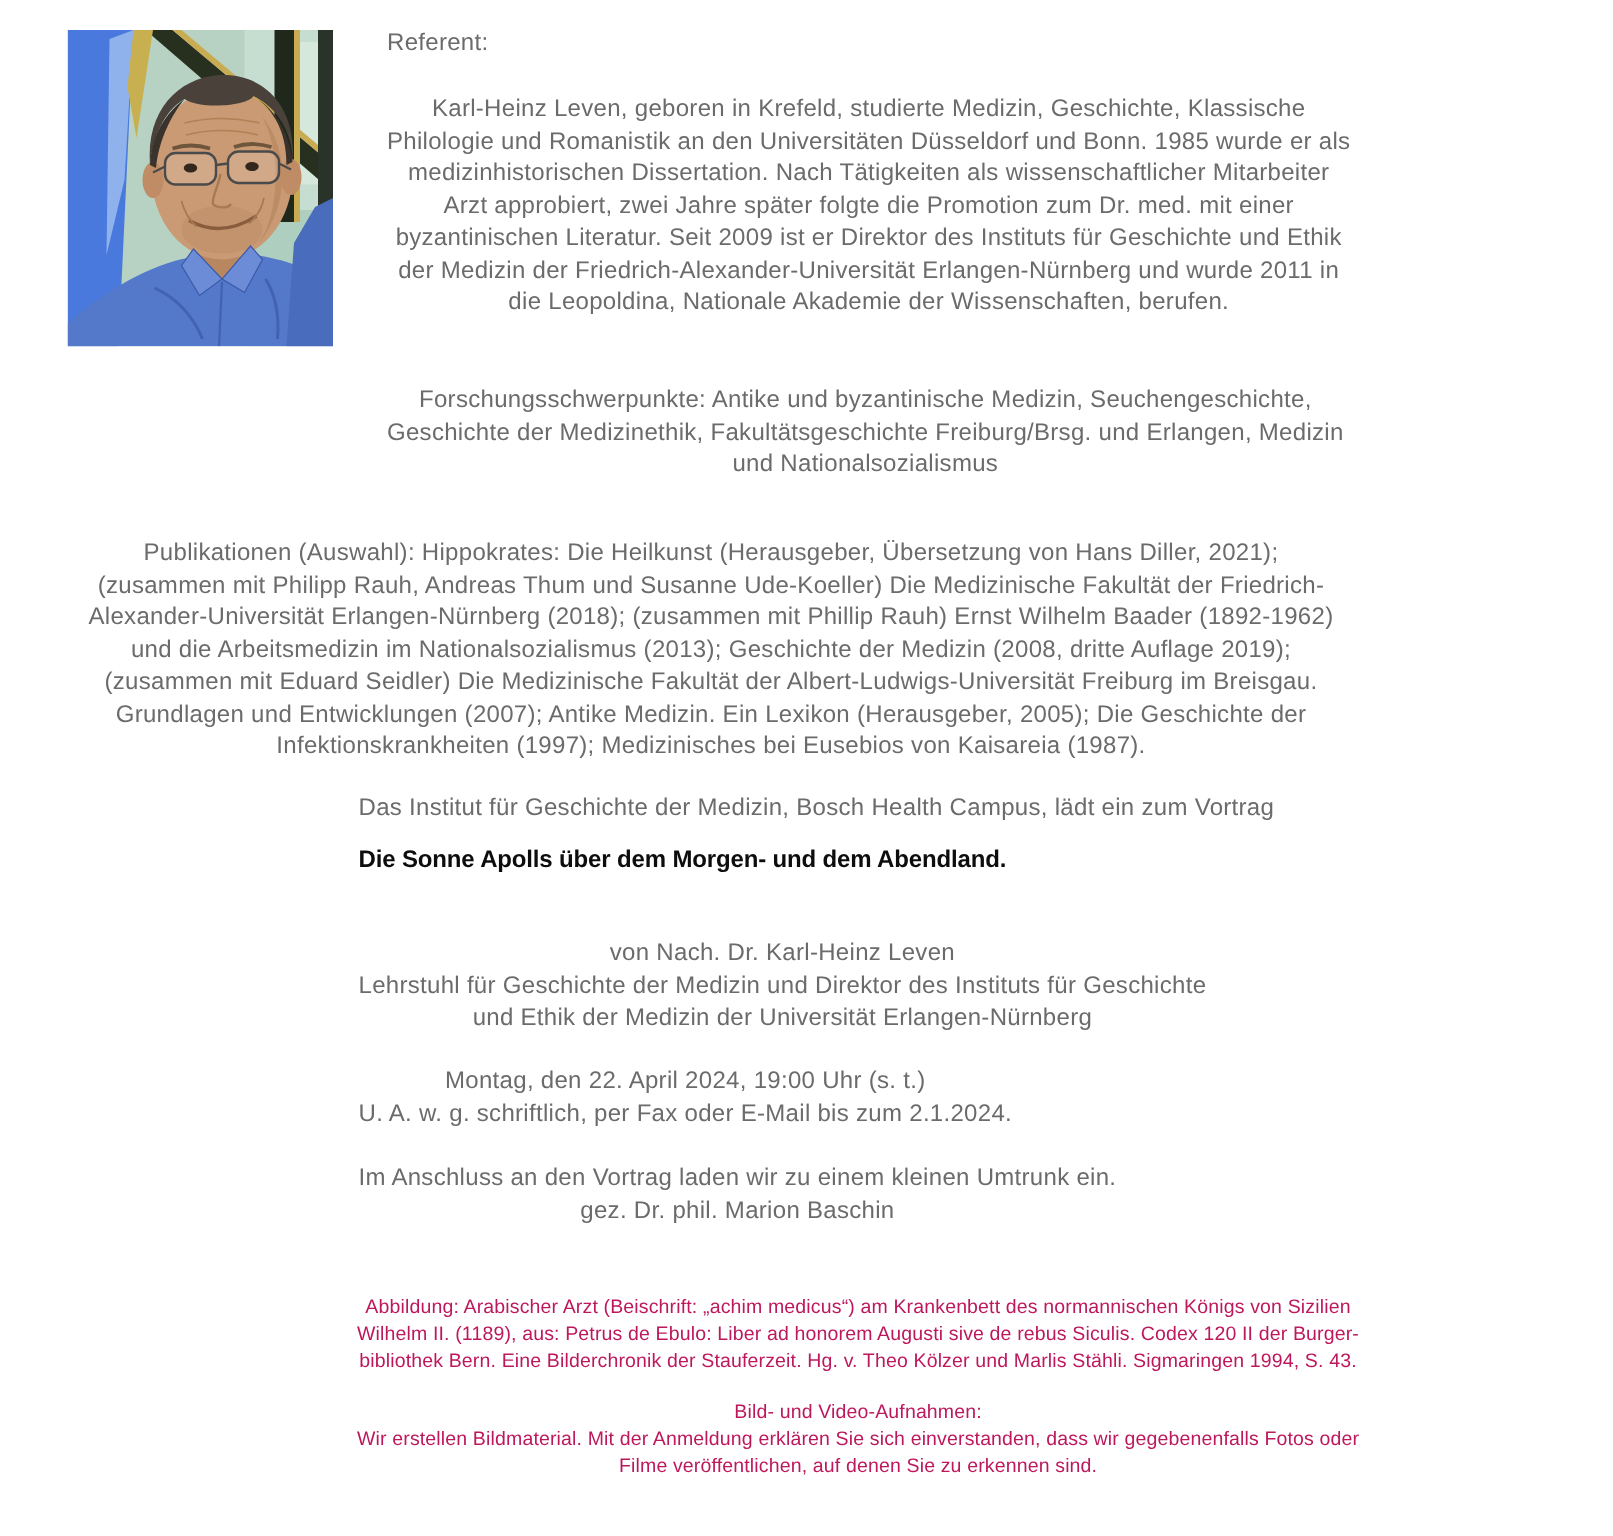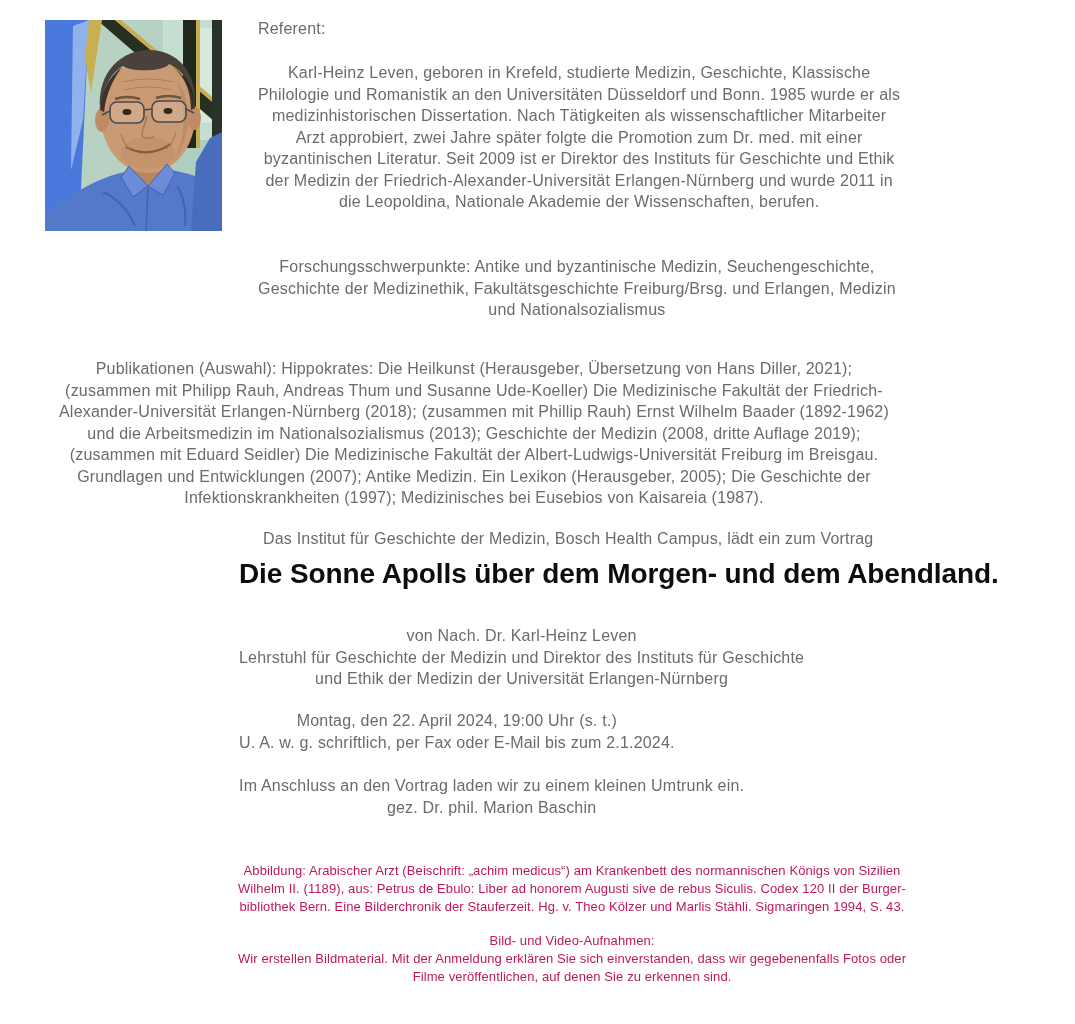--- a/index.html
+++ b/index.html
@@ -9,21 +9,21 @@
     width: 1075px;
     height: 1024px;
     background: #ffffff;
     font-family: "Liberation Sans", sans-serif;
     color: #6b6b6b;
     overflow: hidden;
   }
   .block { position: absolute; white-space: nowrap; text-align: center; }
   .body-text { font-size: 16px; line-height: 21.5px; letter-spacing: 0.2px; color: #6b6b6b; }
   .small-text { font-size: 13px; line-height: 18px; letter-spacing: 0.1px; color: #be185d; }
-  .event-title { font-size: 28px; line-height: 26px; font-weight: bold; color: #0d0d0d; letter-spacing: -0.1px; }
+  .event-title { font-size: 16px; line-height: 26px; font-weight: bold; color: #0d0d0d; letter-spacing: -0.1px; }
   .photo-frame {
     position: absolute;
     left: 45px; top: 20px;
     width: 177px; height: 211px;
     overflow: hidden;
   }
   .photo-frame svg { display: block; width: 100%; height: 100%; }
 </style>
 </head>
 <body>
@@ -114,21 +114,21 @@
   <div class="block body-text" style="left:44px; top:358px;margin-left:15px;">
     <div>Publikationen (Auswahl): Hippokrates: Die Heilkunst (Herausgeber, Übersetzung von Hans Diller, 2021);</div>
     <div>(zusammen mit Philipp Rauh, Andreas Thum und Susanne Ude-Koeller) Die Medizinische Fakultät der Friedrich-</div>
     <div>Alexander-Universität Erlangen-Nürnberg (2018); (zusammen mit Phillip Rauh) Ernst Wilhelm Baader (1892-1962)</div>
     <div>und die Arbeitsmedizin im Nationalsozialismus (2013); Geschichte der Medizin (2008, dritte Auflage 2019);</div>
     <div>(zusammen mit Eduard Seidler) Die Medizinische Fakultät der Albert-Ludwigs-Universität Freiburg im Breisgau.</div>
     <div>Grundlagen und Entwicklungen (2007); Antike Medizin. Ein Lexikon (Herausgeber, 2005); Die Geschichte der</div>
     <div>Infektionskrankheiten (1997); Medizinisches bei Eusebios von Kaisareia (1987).</div>
   </div>
 
-  <div class="block body-text" style="left:239px; top:528px;margin-left:24px;">Das Institut für Geschichte der Medizin, Bosch Health Campus, lädt ein zum Vortrag</div>
+  <div class="block body-text" style="left:239px; top:528px;">Das Institut für Geschichte der Medizin, Bosch Health Campus, lädt ein zum Vortrag</div>
 
   <div class="block event-title" style="left:239px; top:561px;">
     <div>Die Sonne Apolls über dem Morgen- und dem Abendland.</div>
   </div>
 
   <div class="block body-text" style="left:239px; top:625px;">
     <div>von Nach. Dr. Karl-Heinz Leven</div>
     <div>Lehrstuhl für Geschichte der Medizin und Direktor des Instituts für Geschichte</div>
     <div>und Ethik der Medizin der Universität Erlangen-Nürnberg</div>
   </div>

